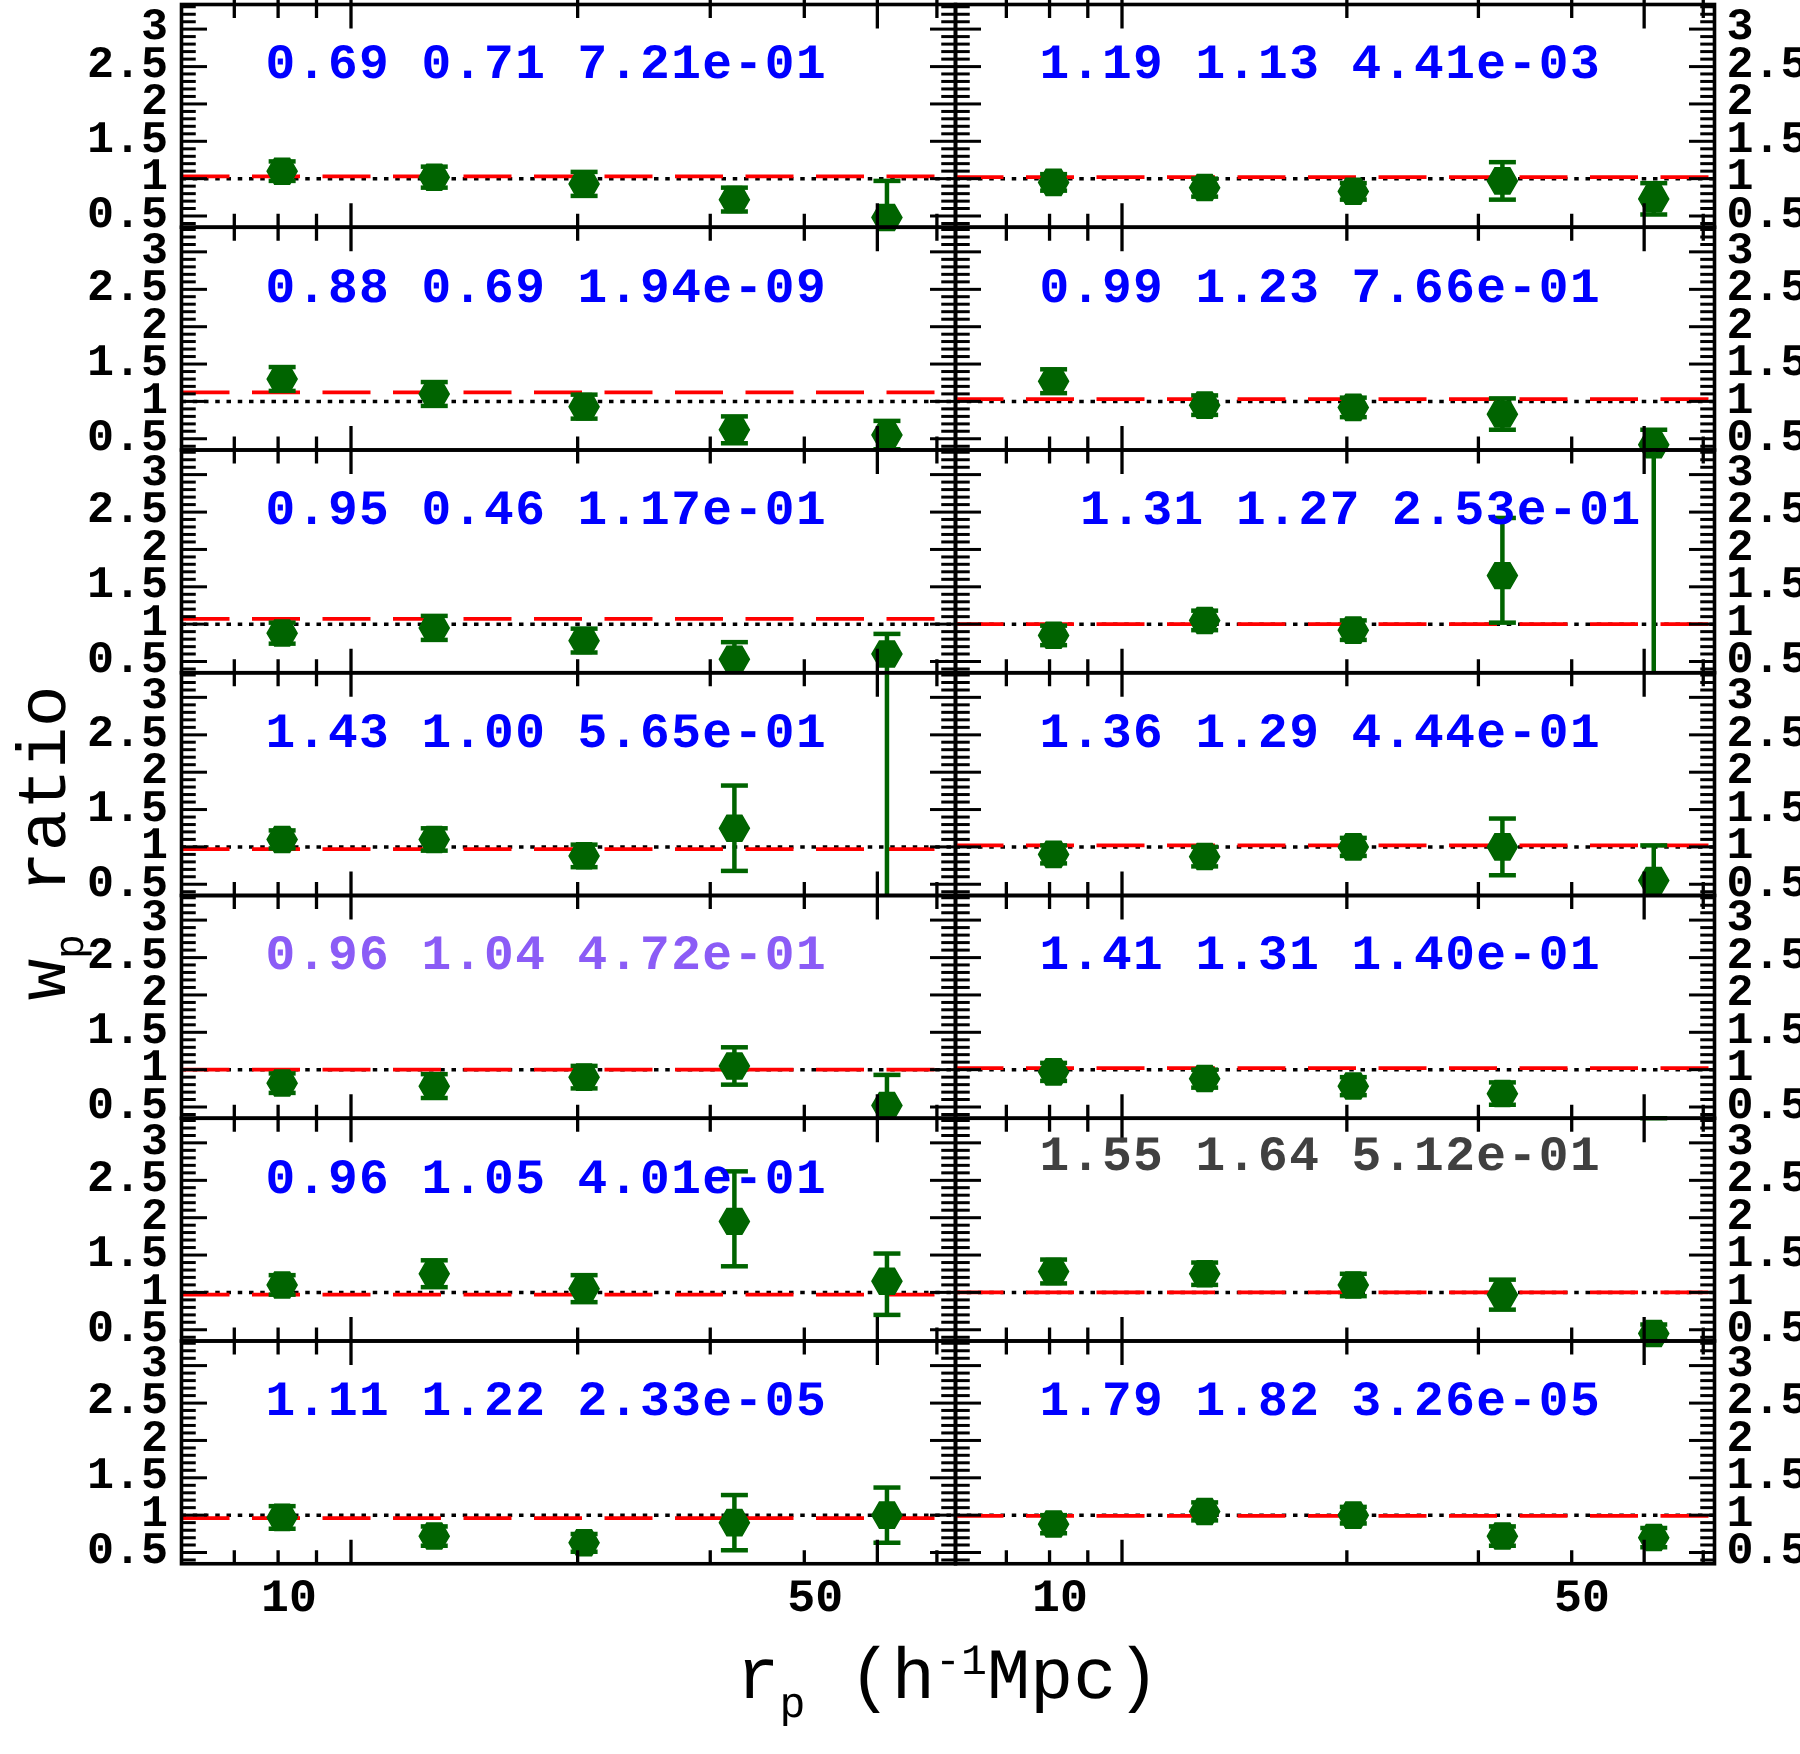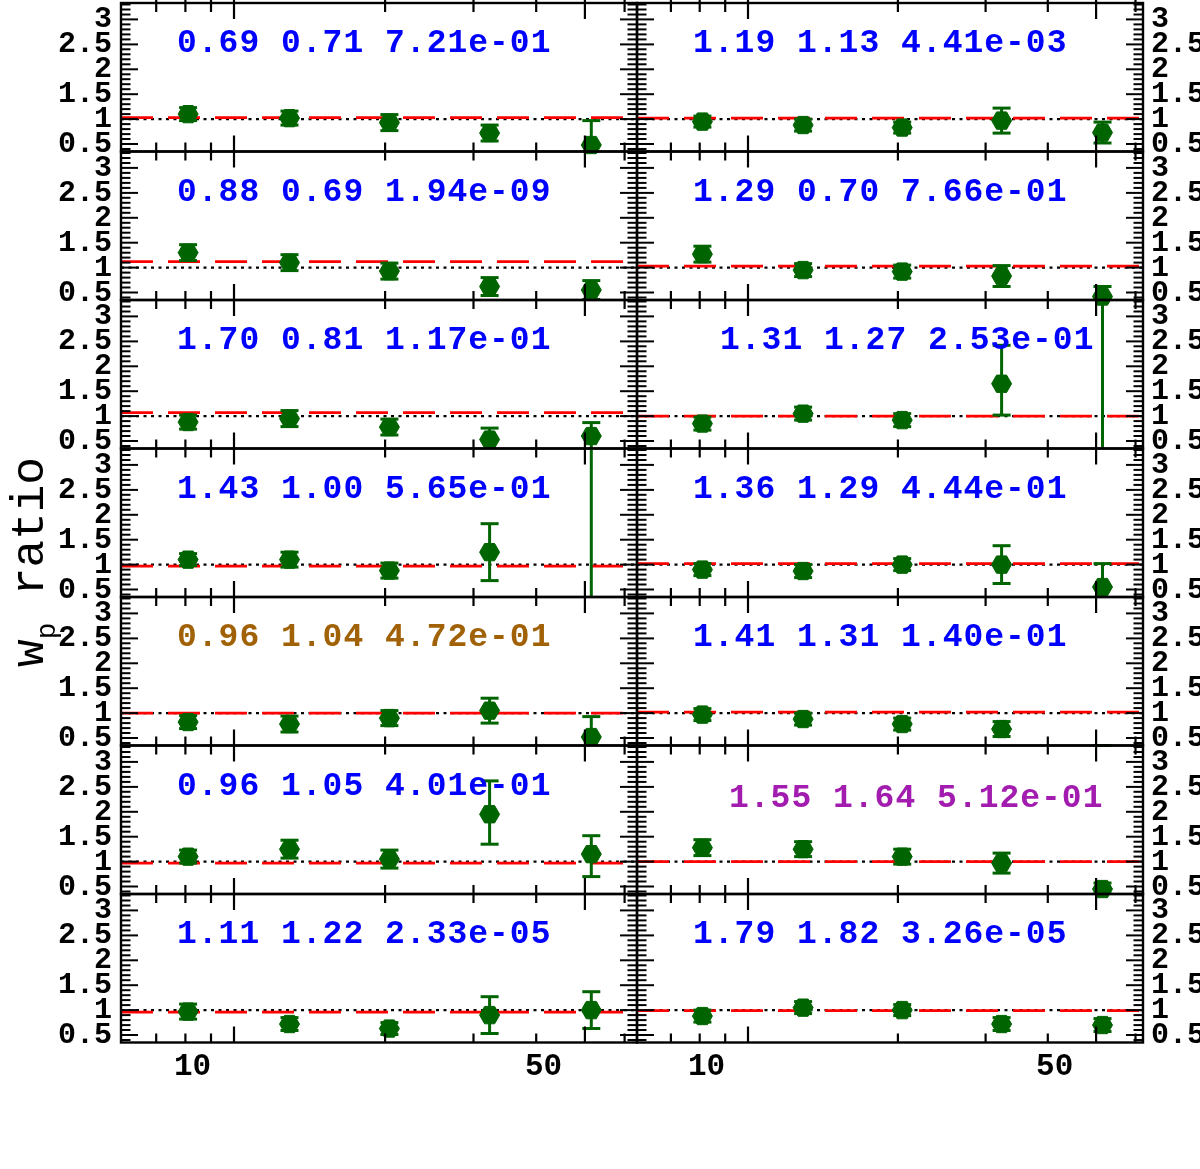--- a/index.html
+++ b/index.html
@@ -1472,28 +1472,28 @@
       <div class="ytl right" style="top: 77.193px;">1.5</div>
       <div class="ytl right" style="top: 102.109px;">1</div>
       <div class="ytl right" style="top: 127.025px;">0.5</div>
       <div class="ann" style="left: 177px; top: 173.861px; color: rgb(0, 0, 255);">0.88 0.69 1.94e-09</div>
       <div class="ytl left" style="top: 150.945px;">3</div>
       <div class="ytl left" style="top: 175.861px;">2.5</div>
       <div class="ytl left" style="top: 200.777px;">2</div>
       <div class="ytl left" style="top: 225.693px;">1.5</div>
       <div class="ytl left" style="top: 250.609px;">1</div>
       <div class="ytl left" style="top: 275.525px;">0.5</div>
-      <div class="ann" style="left: 693px; top: 173.861px; color: rgb(0, 0, 255);">1.29 0.70 7.66e-01</div>
+      <div class="ann" style="left: 693px; top: 173.861px; color: rgb(0, 0, 255);">0.99 1.23 7.66e-01</div>
       <div class="ytl right" style="top: 150.945px;">3</div>
       <div class="ytl right" style="top: 175.861px;">2.5</div>
       <div class="ytl right" style="top: 200.777px;">2</div>
       <div class="ytl right" style="top: 225.693px;">1.5</div>
       <div class="ytl right" style="top: 250.609px;">1</div>
       <div class="ytl right" style="top: 275.525px;">0.5</div>
-      <div class="ann" style="left: 177px; top: 322.361px; color: rgb(0, 0, 255);">1.70 0.81 1.17e-01</div>
+      <div class="ann" style="left: 177px; top: 322.361px; color: rgb(0, 0, 255);">0.95 0.46 1.17e-01</div>
       <div class="ytl left" style="top: 299.445px;">3</div>
       <div class="ytl left" style="top: 324.361px;">2.5</div>
       <div class="ytl left" style="top: 349.277px;">2</div>
       <div class="ytl left" style="top: 374.193px;">1.5</div>
       <div class="ytl left" style="top: 399.109px;">1</div>
       <div class="ytl left" style="top: 424.025px;">0.5</div>
       <div class="ann" style="left: 720px; top: 322.361px; color: rgb(0, 0, 255);">1.31 1.27 2.53e-01</div>
       <div class="ytl right" style="top: 299.445px;">3</div>
       <div class="ytl right" style="top: 324.361px;">2.5</div>
       <div class="ytl right" style="top: 349.277px;">2</div>
@@ -1507,42 +1507,42 @@
       <div class="ytl left" style="top: 522.693px;">1.5</div>
       <div class="ytl left" style="top: 547.609px;">1</div>
       <div class="ytl left" style="top: 572.525px;">0.5</div>
       <div class="ann" style="left: 693px; top: 470.861px; color: rgb(0, 0, 255);">1.36 1.29 4.44e-01</div>
       <div class="ytl right" style="top: 447.945px;">3</div>
       <div class="ytl right" style="top: 472.861px;">2.5</div>
       <div class="ytl right" style="top: 497.777px;">2</div>
       <div class="ytl right" style="top: 522.693px;">1.5</div>
       <div class="ytl right" style="top: 547.609px;">1</div>
       <div class="ytl right" style="top: 572.525px;">0.5</div>
-      <div class="ann" style="left: 177px; top: 619.361px; color: #a16207;">0.96 1.04 4.72e-01</div>
+      <div class="ann" style="left: 177px; top: 619.361px; color: #8b5cf6;">0.96 1.04 4.72e-01</div>
       <div class="ytl left" style="top: 596.445px;">3</div>
       <div class="ytl left" style="top: 621.361px;">2.5</div>
       <div class="ytl left" style="top: 646.277px;">2</div>
       <div class="ytl left" style="top: 671.193px;">1.5</div>
       <div class="ytl left" style="top: 696.109px;">1</div>
       <div class="ytl left" style="top: 721.025px;">0.5</div>
       <div class="ann" style="left: 693px; top: 619.361px; color: rgb(0, 0, 255);">1.41 1.31 1.40e-01</div>
       <div class="ytl right" style="top: 596.445px;">3</div>
       <div class="ytl right" style="top: 621.361px;">2.5</div>
       <div class="ytl right" style="top: 646.277px;">2</div>
       <div class="ytl right" style="top: 671.193px;">1.5</div>
       <div class="ytl right" style="top: 696.109px;">1</div>
       <div class="ytl right" style="top: 721.025px;">0.5</div>
       <div class="ann" style="left: 177px; top: 767.861px; color: rgb(0, 0, 255);">0.96 1.05 4.01e-01</div>
       <div class="ytl left" style="top: 744.945px;">3</div>
       <div class="ytl left" style="top: 769.861px;">2.5</div>
       <div class="ytl left" style="top: 794.777px;">2</div>
       <div class="ytl left" style="top: 819.693px;">1.5</div>
       <div class="ytl left" style="top: 844.609px;">1</div>
       <div class="ytl left" style="top: 869.525px;">0.5</div>
-      <div class="ann" style="left: 693px; top: 780px; color: #a21caf; margin-left: 36px;">1.55 1.64 5.12e-01</div>
+      <div class="ann" style="left: 693px; top: 753px; color: #404040;">1.55 1.64 5.12e-01</div>
       <div class="ytl right" style="top: 744.945px;">3</div>
       <div class="ytl right" style="top: 769.861px;">2.5</div>
       <div class="ytl right" style="top: 794.777px;">2</div>
       <div class="ytl right" style="top: 819.693px;">1.5</div>
       <div class="ytl right" style="top: 844.609px;">1</div>
       <div class="ytl right" style="top: 869.525px;">0.5</div>
       <div class="ann" style="left: 177px; top: 916.361px; color: rgb(0, 0, 255);">1.11 1.22 2.33e-05</div>
       <div class="ytl left" style="top: 893.445px;">3</div>
       <div class="ytl left" style="top: 918.361px;">2.5</div>
       <div class="ytl left" style="top: 943.277px;">2</div>
@@ -1555,13 +1555,14 @@
       <div class="ytl right" style="top: 893.445px;">3</div>
       <div class="ytl right" style="top: 918.361px;">2.5</div>
       <div class="ytl right" style="top: 943.277px;">2</div>
       <div class="ytl right" style="top: 968.193px;">1.5</div>
       <div class="ytl right" style="top: 993.109px;">1</div>
       <div class="ytl right" style="top: 1018.03px;">0.5</div>
       <div class="xtl" style="left: 748px;">10</div>
       <div class="xtl" style="left: 1096.09px;">50</div>
     </div>
   <div class="ylabel"><span>w</span><sub>p</sub><span> ratio</span></div>
+  <div class="xlabel"><span>r</span><sub>p</sub><span> (h</span><sup>-1</sup><span>Mpc)</span></div>
 </div>
 
 </body></html>

